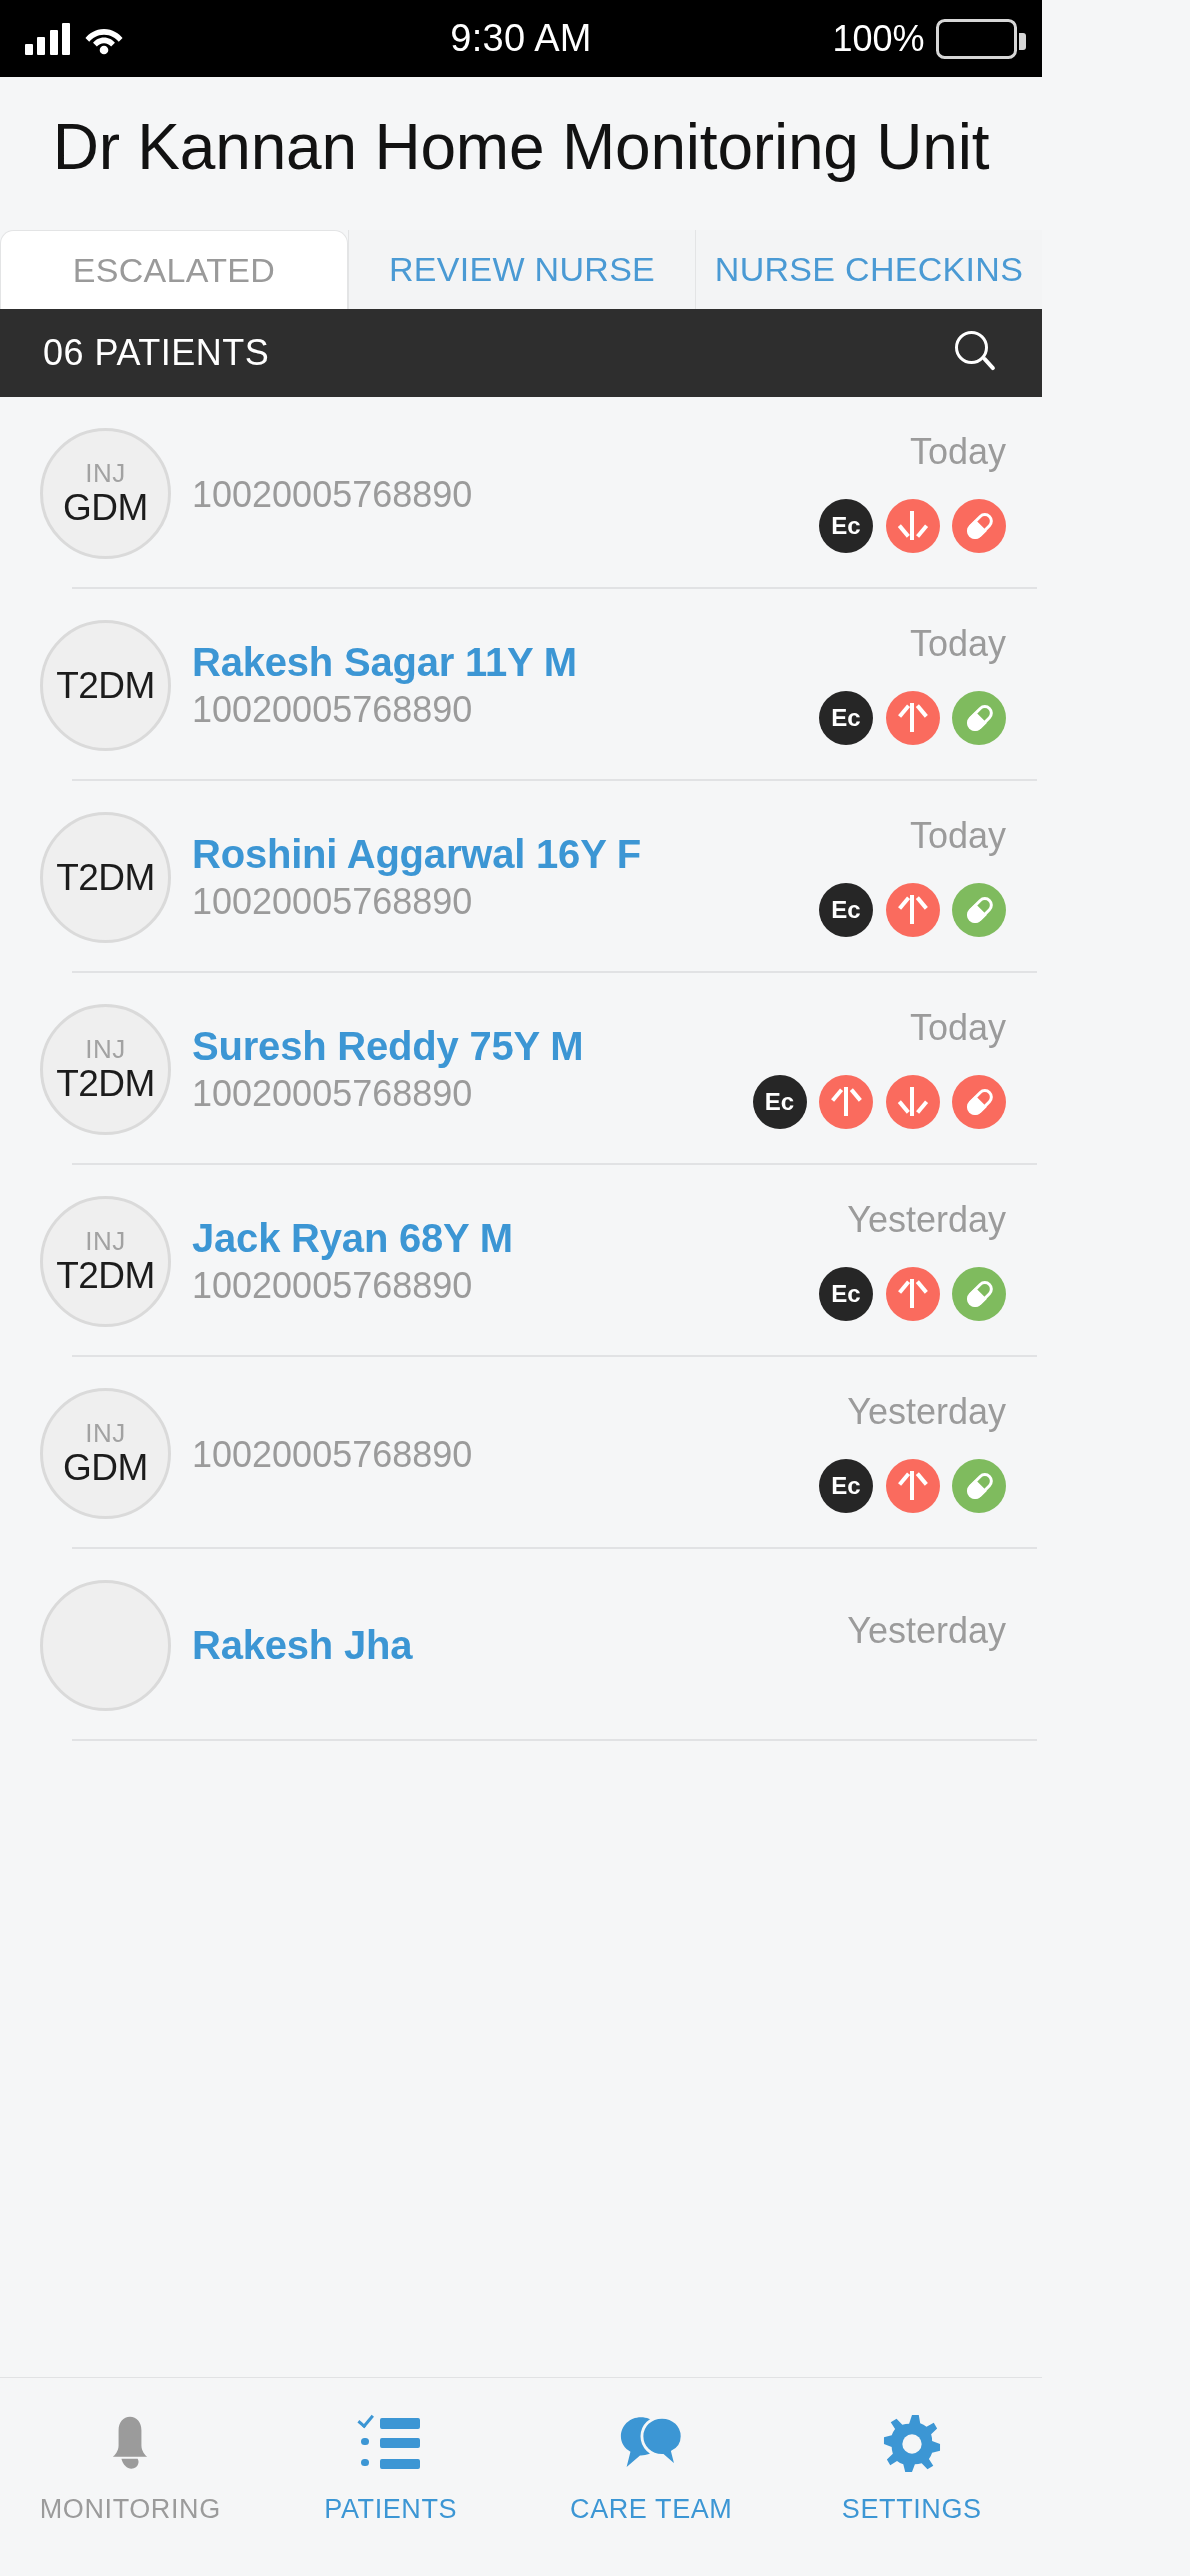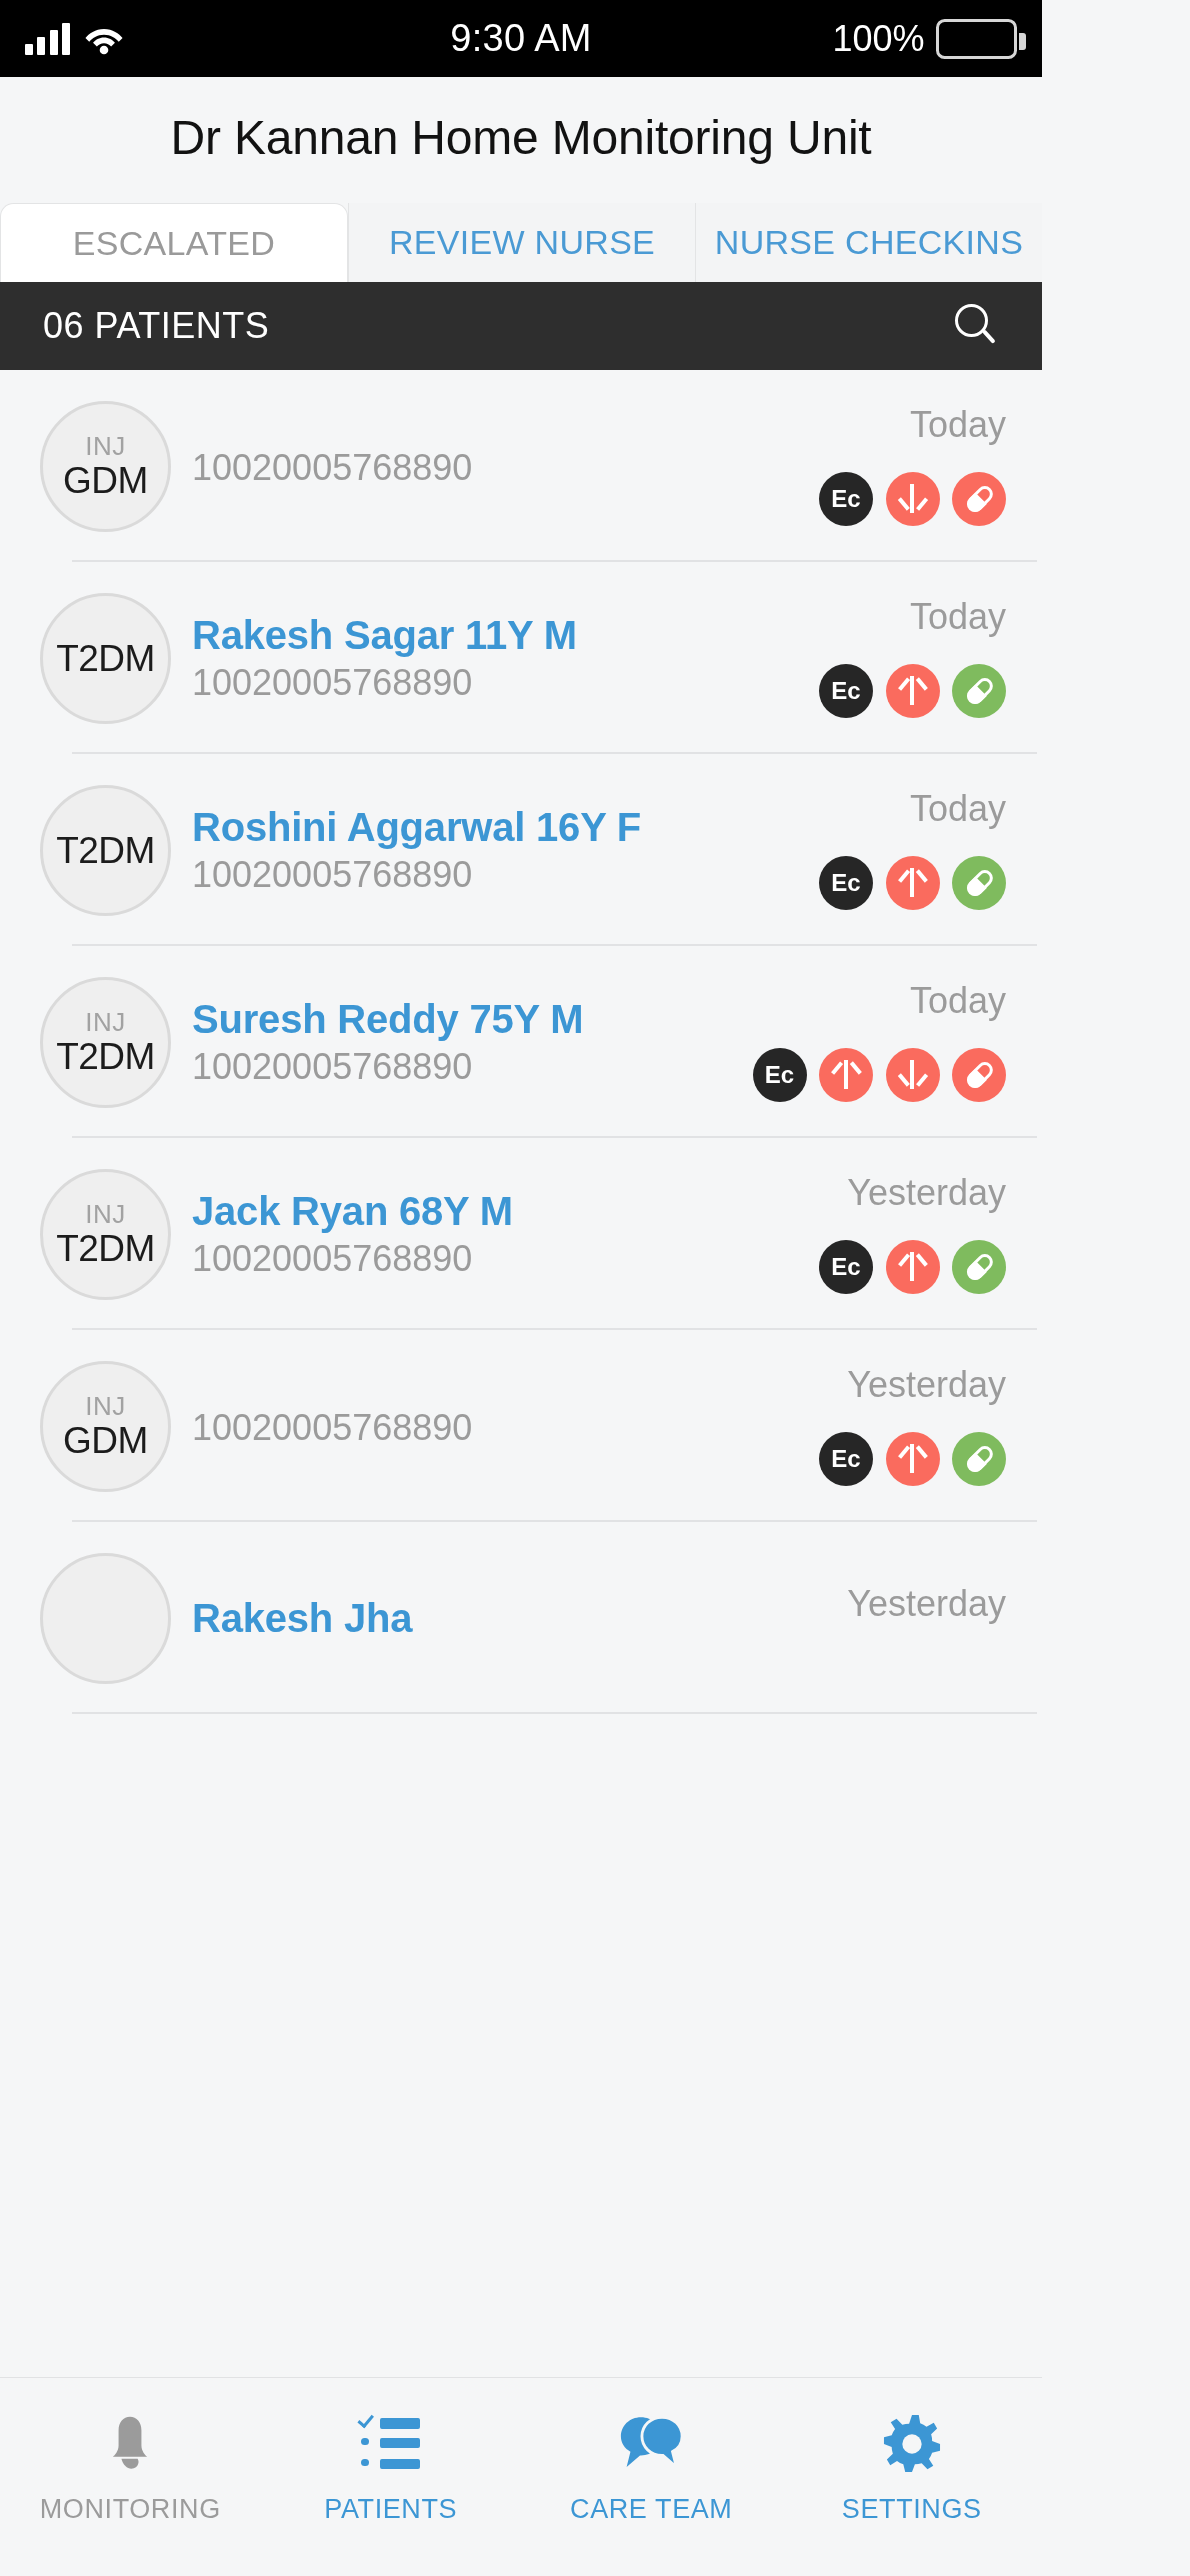--- a/index.html
+++ b/index.html
@@ -39,29 +39,30 @@
   .batt:after {
     content:""; position:absolute; right:-11.5px; top:11.5px;
     width:6.7px; height:17px; background:#d6d6d6; border-radius:0 2.9px 2.9px 0;
   }
 
   
   .titlebar {
     flex:0 0 77px; display:flex; align-items:center; justify-content:center;
     background:#f5f6f7; padding-top:33px;
   }
-  .titlebar h1 { font-size:48px; font-weight:400; color:#121212; letter-spacing:-0.2px; }
+  .titlebar h1 { font-size:64px; font-weight:400; color:#121212; letter-spacing:-0.2px; }
 
   
   .tabs { flex:0 0 79px; display:flex; align-items:flex-end; background:#f5f6f7; padding-top:38px; }
   .tab {
     flex:1; height:79px; display:flex; align-items:center; justify-content:center;
     font-size:34px; letter-spacing:0.3px;
     background:#f3f4f5; color:#4a9ad4;
     border-left:1.9px solid #e3e4e5;
+    margin-top:8px;
   }
   .tab:first-child { border-left:none; }
   .tab.active {
     background:#fff; color:#9a9a9a;
     border-radius:13.4px 13.4px 0 0;
     border:1.9px solid #e3e4e5; border-bottom:none;
   }
 
   
   .countbar {

